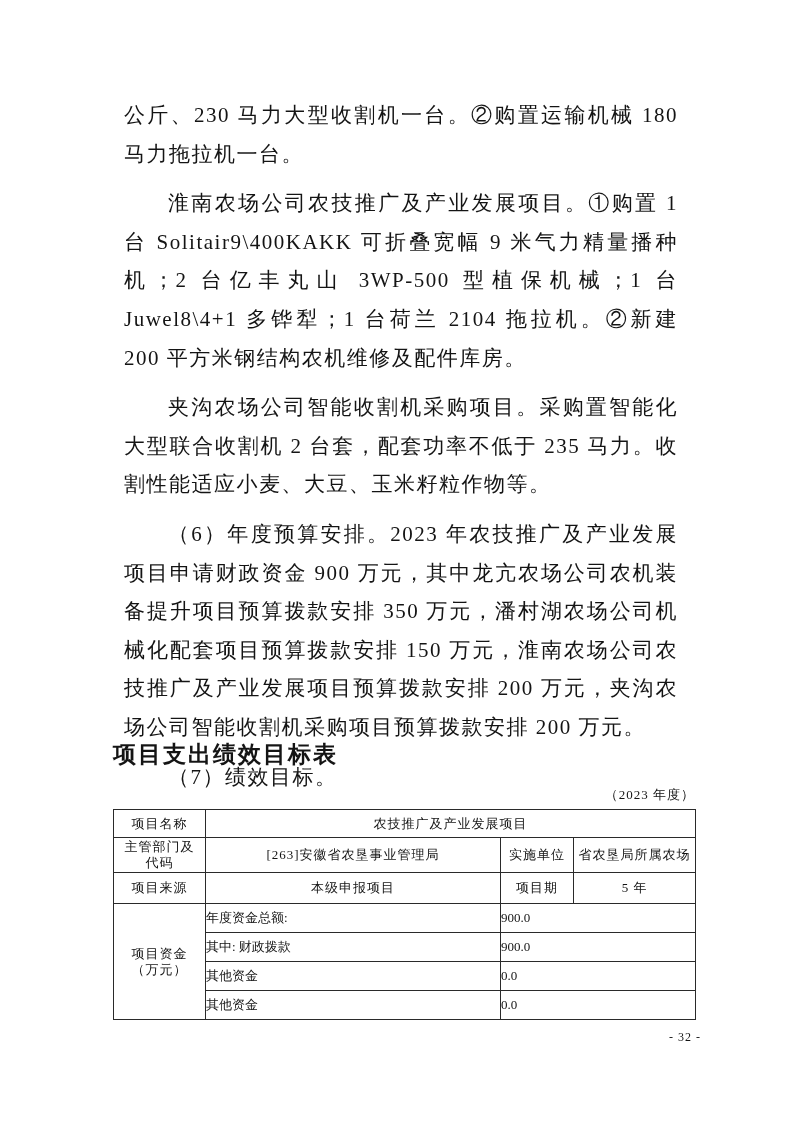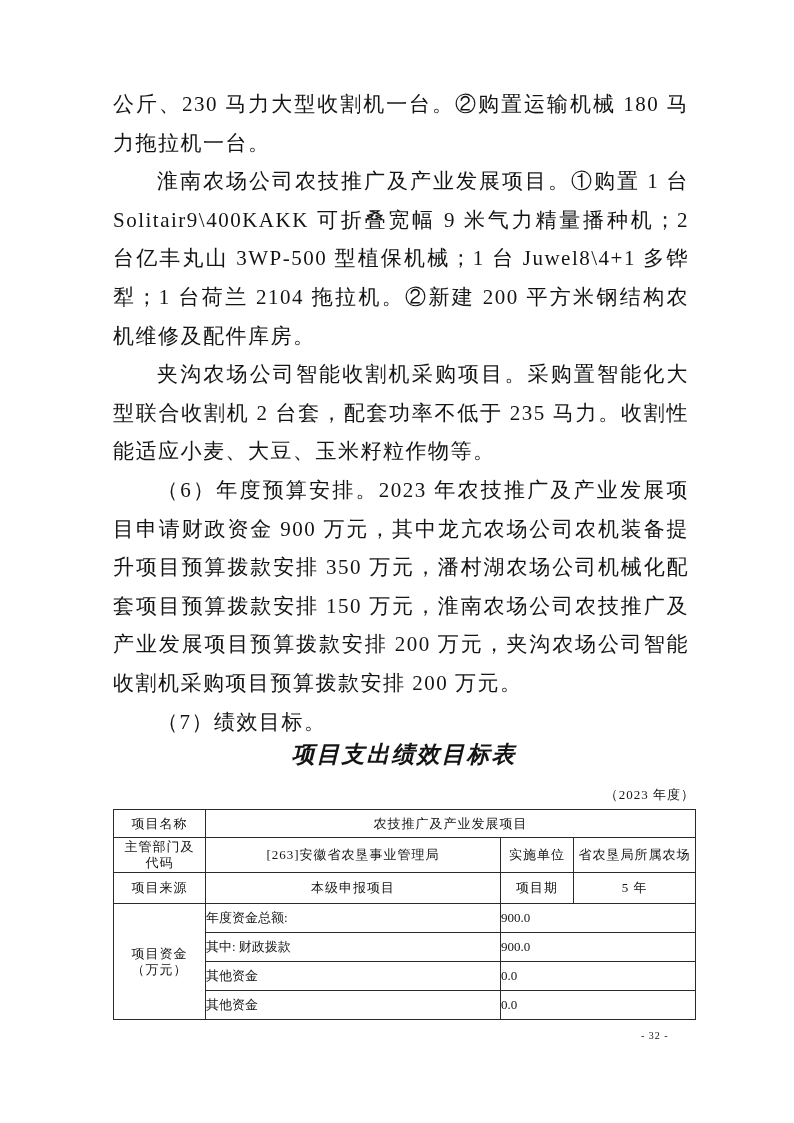--- a/index.html
+++ b/index.html
@@ -14,36 +14,35 @@
   }
   
   .bodytext {
     position:absolute;
     left:113px; top:85px; width:576px;
     font-size:21px;
     line-height:38.6px;
     letter-spacing:1.5px;
     text-align:justify;
   }
-  .para { margin:0; text-indent:44px; }
+  .para { margin:11px; text-indent:44px; }
   .para.noindent { text-indent:0; }
 
   
   .tableblock {
     position:absolute;
     left:113px; top:739px; width:582px;
   }
   .tbl-title {
-    text-align:center;
+    text-align:left;
     font-family:"Liberation Sans","DejaVu Sans",sans-serif;
     font-weight:bold;
     font-size:23px;
     line-height:30px;
     letter-spacing:2px;
-    font-style:italic;
   }
   .tbl-sub {
     text-align:right;
     font-size:13px;
     line-height:17px;
     margin-top:17px;
     letter-spacing:1px;
   }
   table.perf {
     border-collapse:collapse;
@@ -70,22 +69,22 @@
   tr.r3 { height:31px; }
   tr.rf { height:29px; }
   .twoLine { line-height:16px; display:inline-block; }
 
   
   .pagenum {
     position:absolute;
     top:1030px;
     left:641px;
     width:60px;
-    text-align:left;
-    font-size:10px;
+    text-align:right;
+    font-size:12px;
     letter-spacing:1px;
   }
 </style>
 </head>
 <body>
 
 <div class="page">
 
   <div class="bodytext">
     <p class="para noindent">公斤、230 马力大型收割机一台。②购置运输机械 180 马力拖拉机一台。</p>

